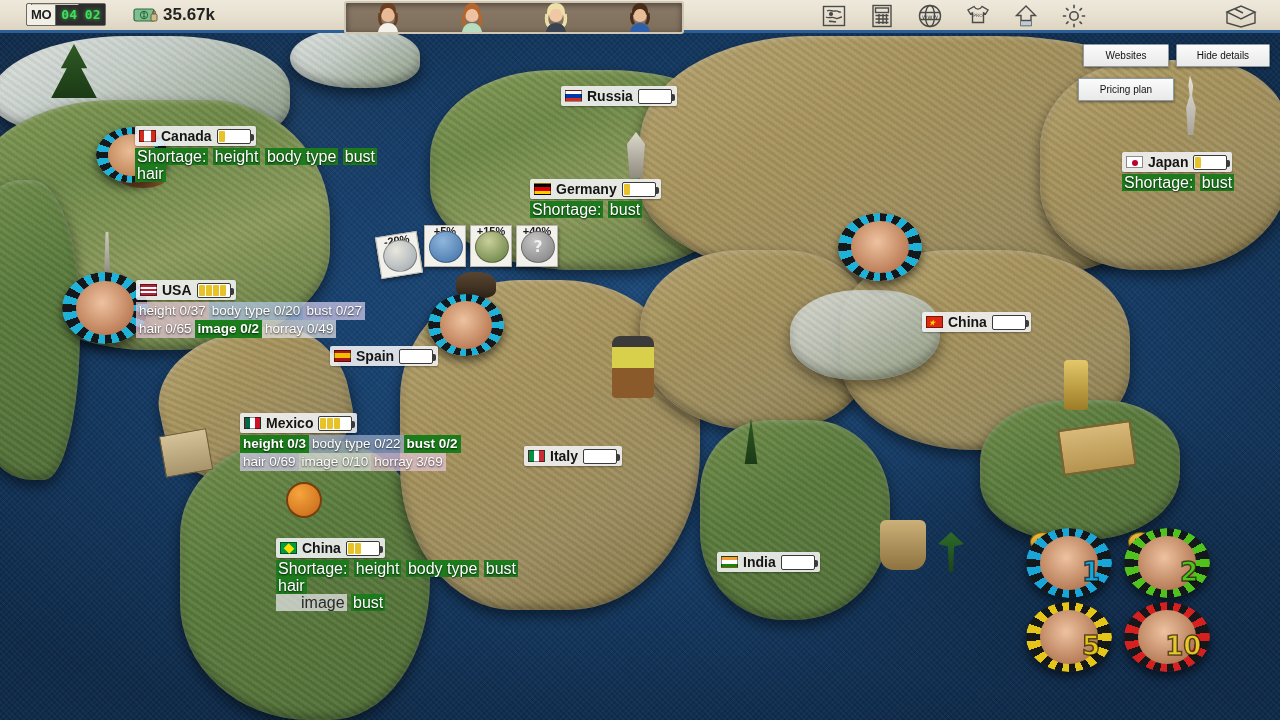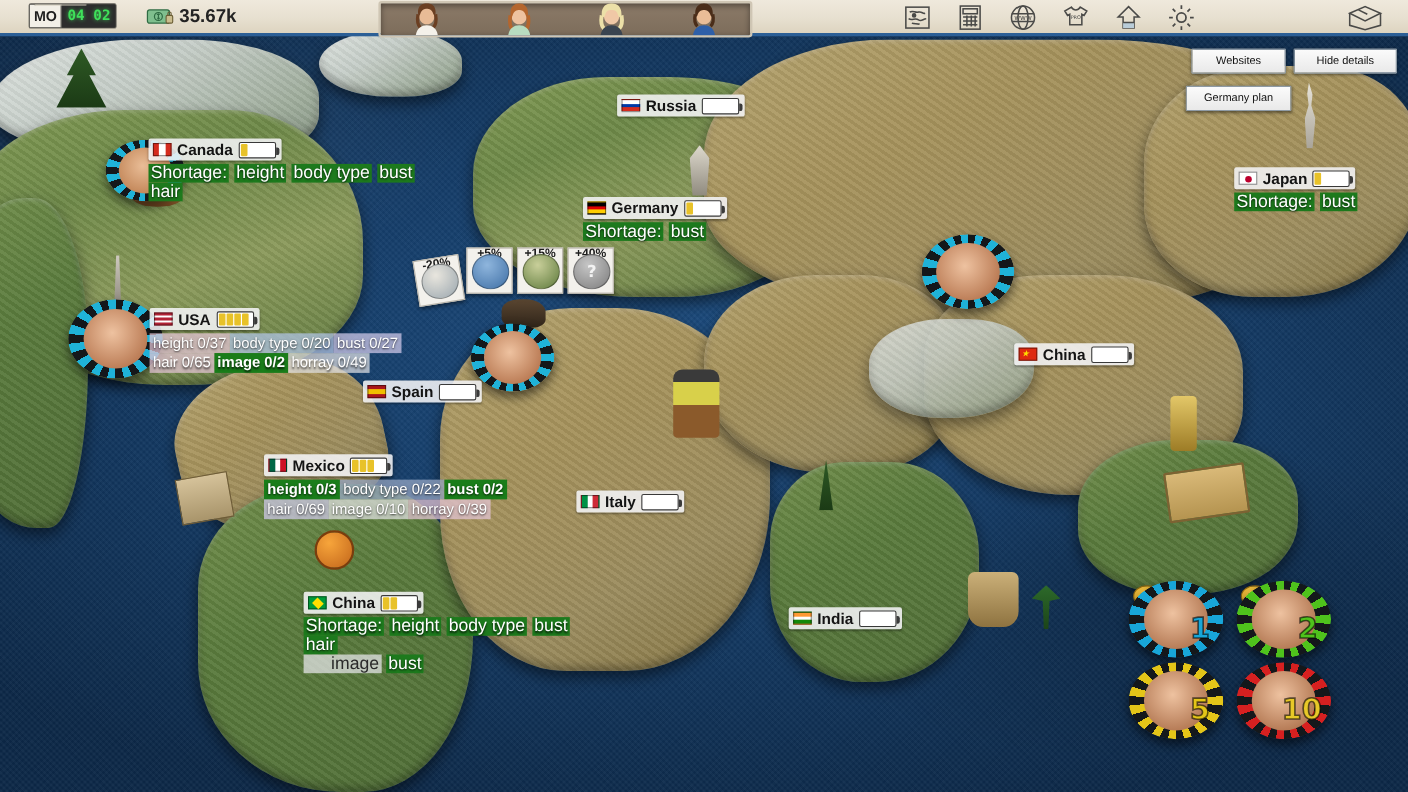--- a/index.html
+++ b/index.html
@@ -372,21 +372,21 @@
       <svg viewBox="0 0 34 26" width="34" height="26" fill="none" stroke="#4a4a48" stroke-width="1.4">
         <path d="M3 9l14-6 14 6-14 7z"></path>
         <path d="M3 9v11l14 4 14-4V9"></path>
         <path d="M11 6l8 4"></path>
       </svg>
     </span>
   </div>
 
   <div class="btn" id="btn-websites">Websites</div>
   <div class="btn" id="btn-hide">Hide details</div>
-  <div class="btn" id="btn-pricing">Germany plan</div>
+  <div class="btn" id="btn-pricing">Pricing plan</div>
 
   <div class="bonus-row">
     <div class="bonus" style="left:0;top:9px;transform:rotate(-9deg);">
       <span class="pct">-20%</span>
       <span class="disc" style="background:radial-gradient(circle at 40% 30%,#e9e6de,#9aa6ae);"></span>
     </div>
     <div class="bonus" style="left:46px;top:0;">
       <span class="pct">+5%</span>
       <span class="disc" style="background:radial-gradient(circle at 40% 30%,#8fb6dd,#3f6fa5);"></span>
     </div>
@@ -561,21 +561,21 @@
     </div>
     <div class="stats">
       <div class="srow">
         <span class="stat st-green">height 0/3</span>
         <span class="stat st-slate">body type 0/22</span>
         <span class="stat st-green">bust 0/2</span>
       </div>
       <div class="srow">
         <span class="stat st-lav">hair 0/69</span>
         <span class="stat st-grey">image 0/10</span>
-        <span class="stat st-pink">horray 0/39</span>
+        <span class="stat st-pink">horray 3/69</span>
       </div>
     </div>
   </div>
 
   <div class="country" style="left:524px;top:446px;">
     <div class="c-head">
       <span class="flag" style="background:linear-gradient(90deg,#009246 0 33%,#fff 33% 66%,#ce2b37 66% 100%);"></span>
       <span>Italy</span>
       <span class="bar"></span>
     </div>

